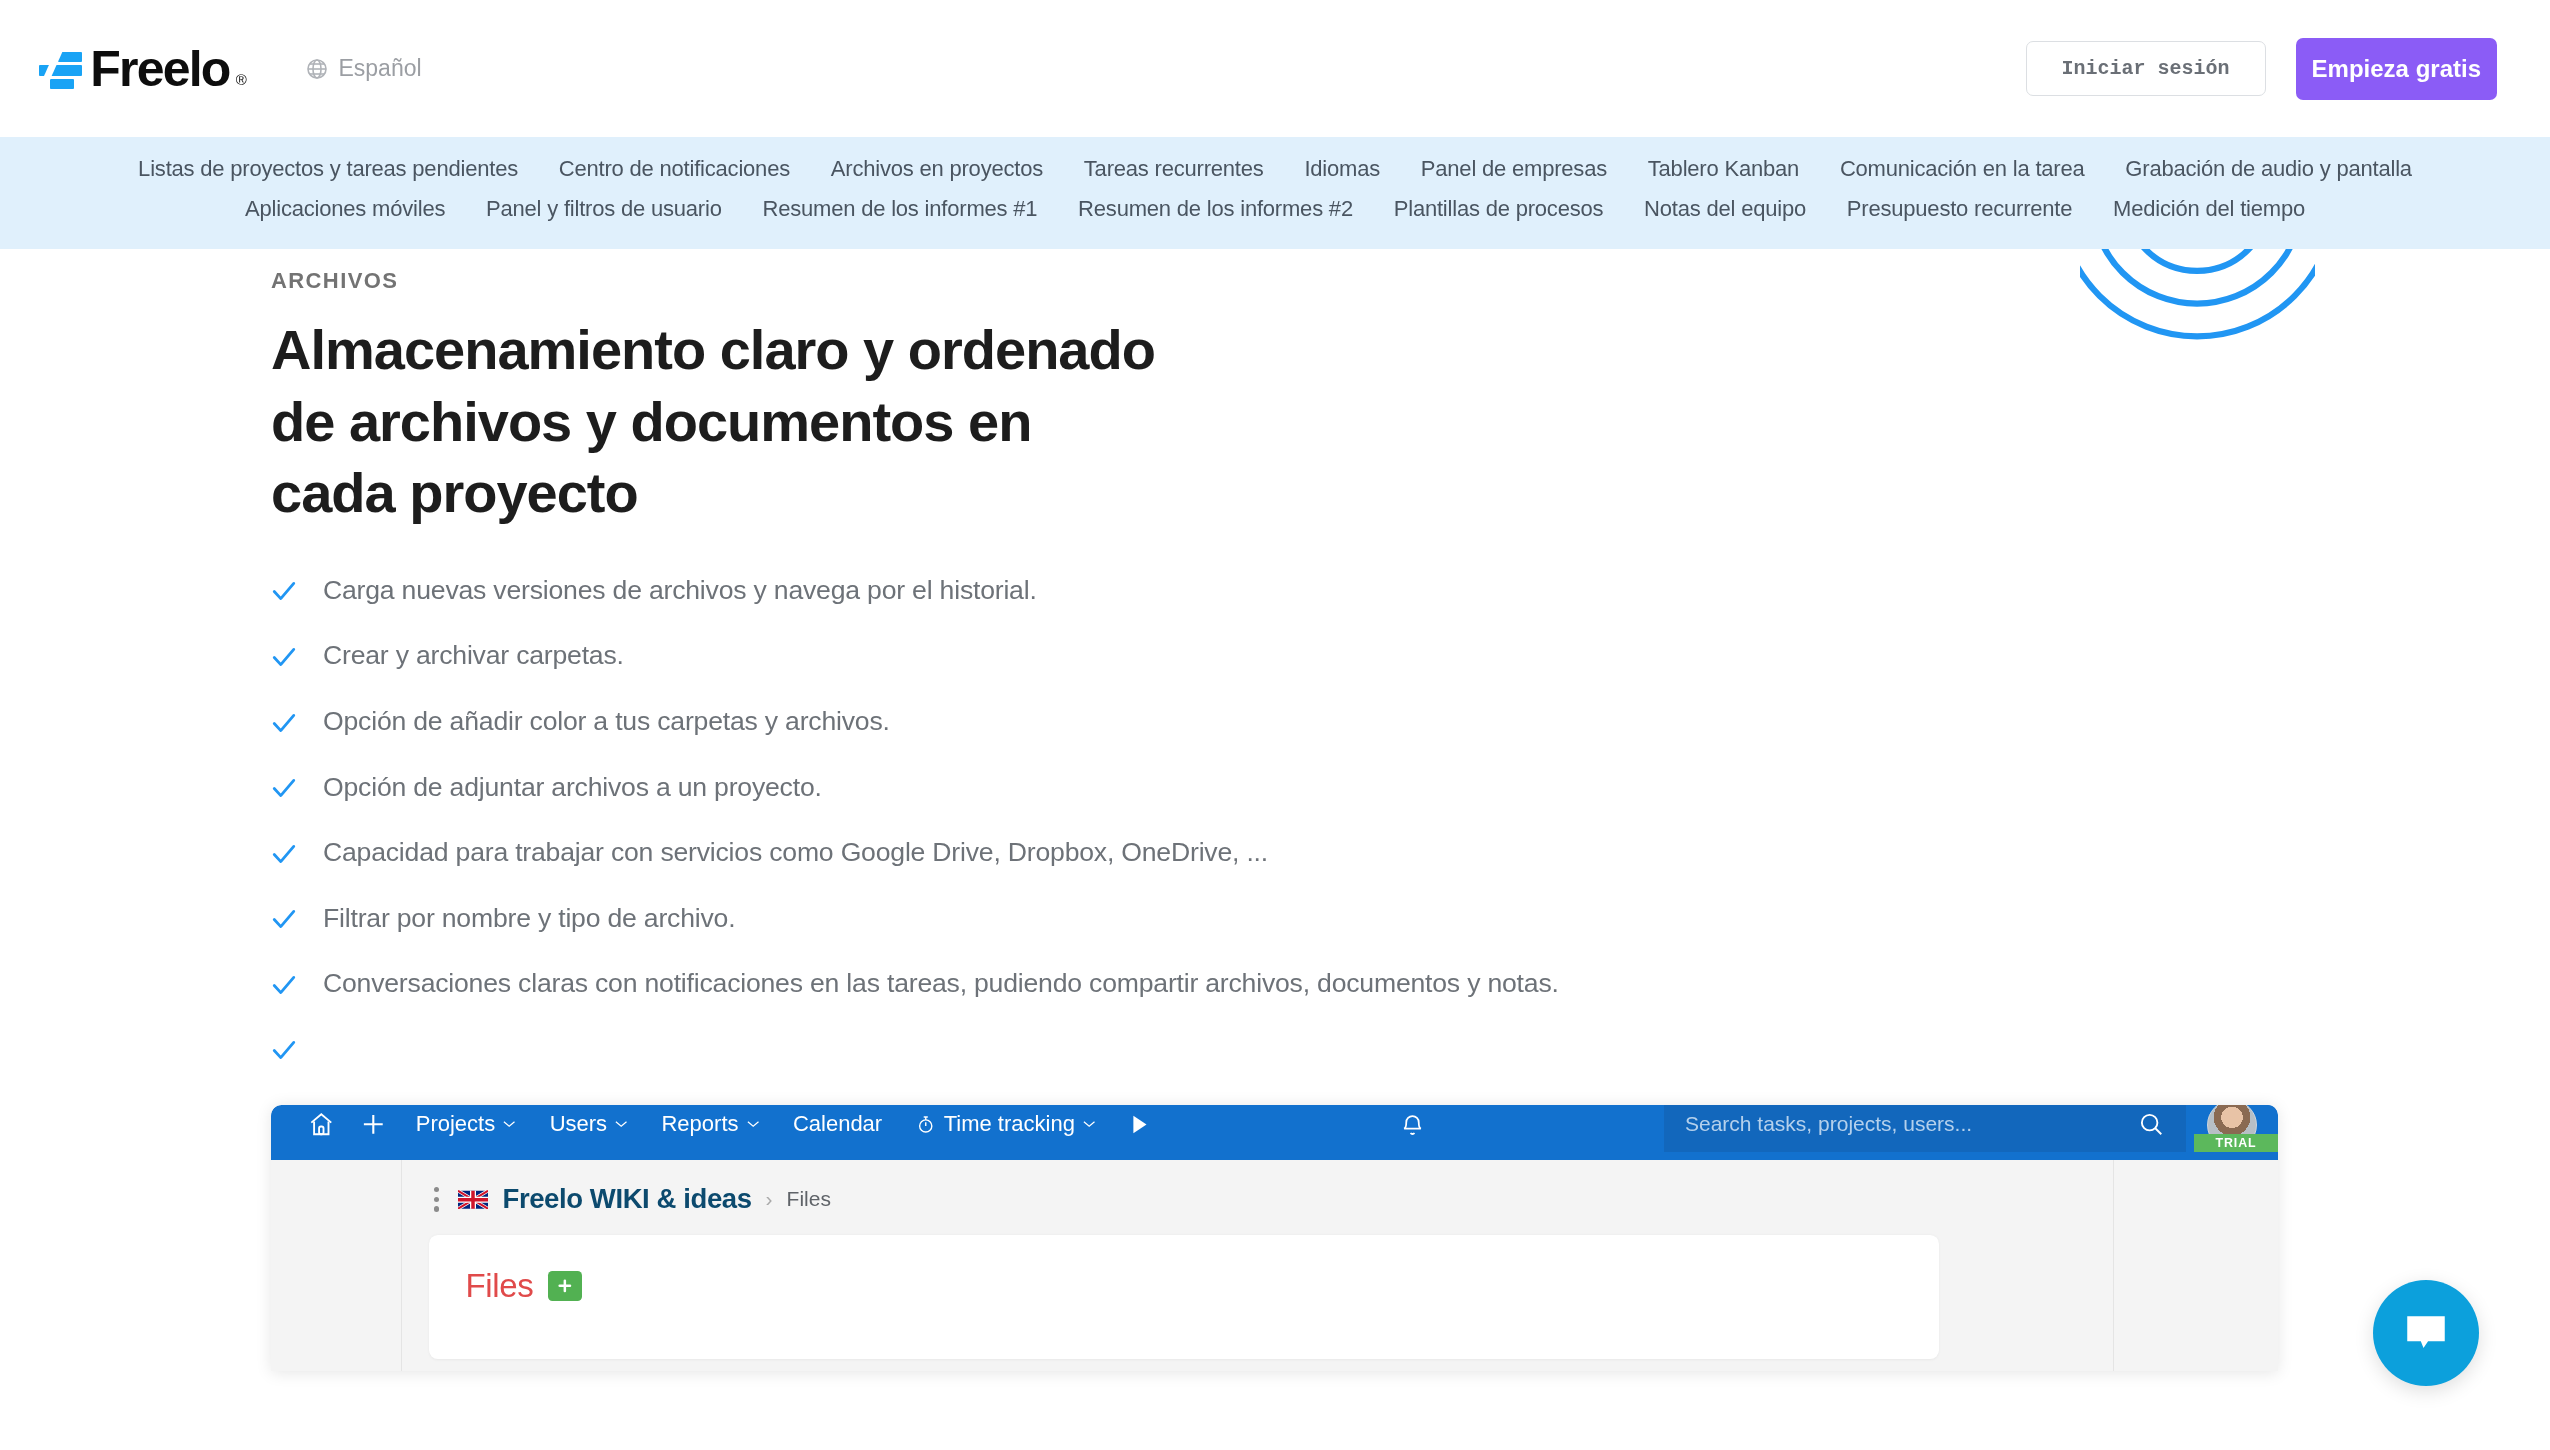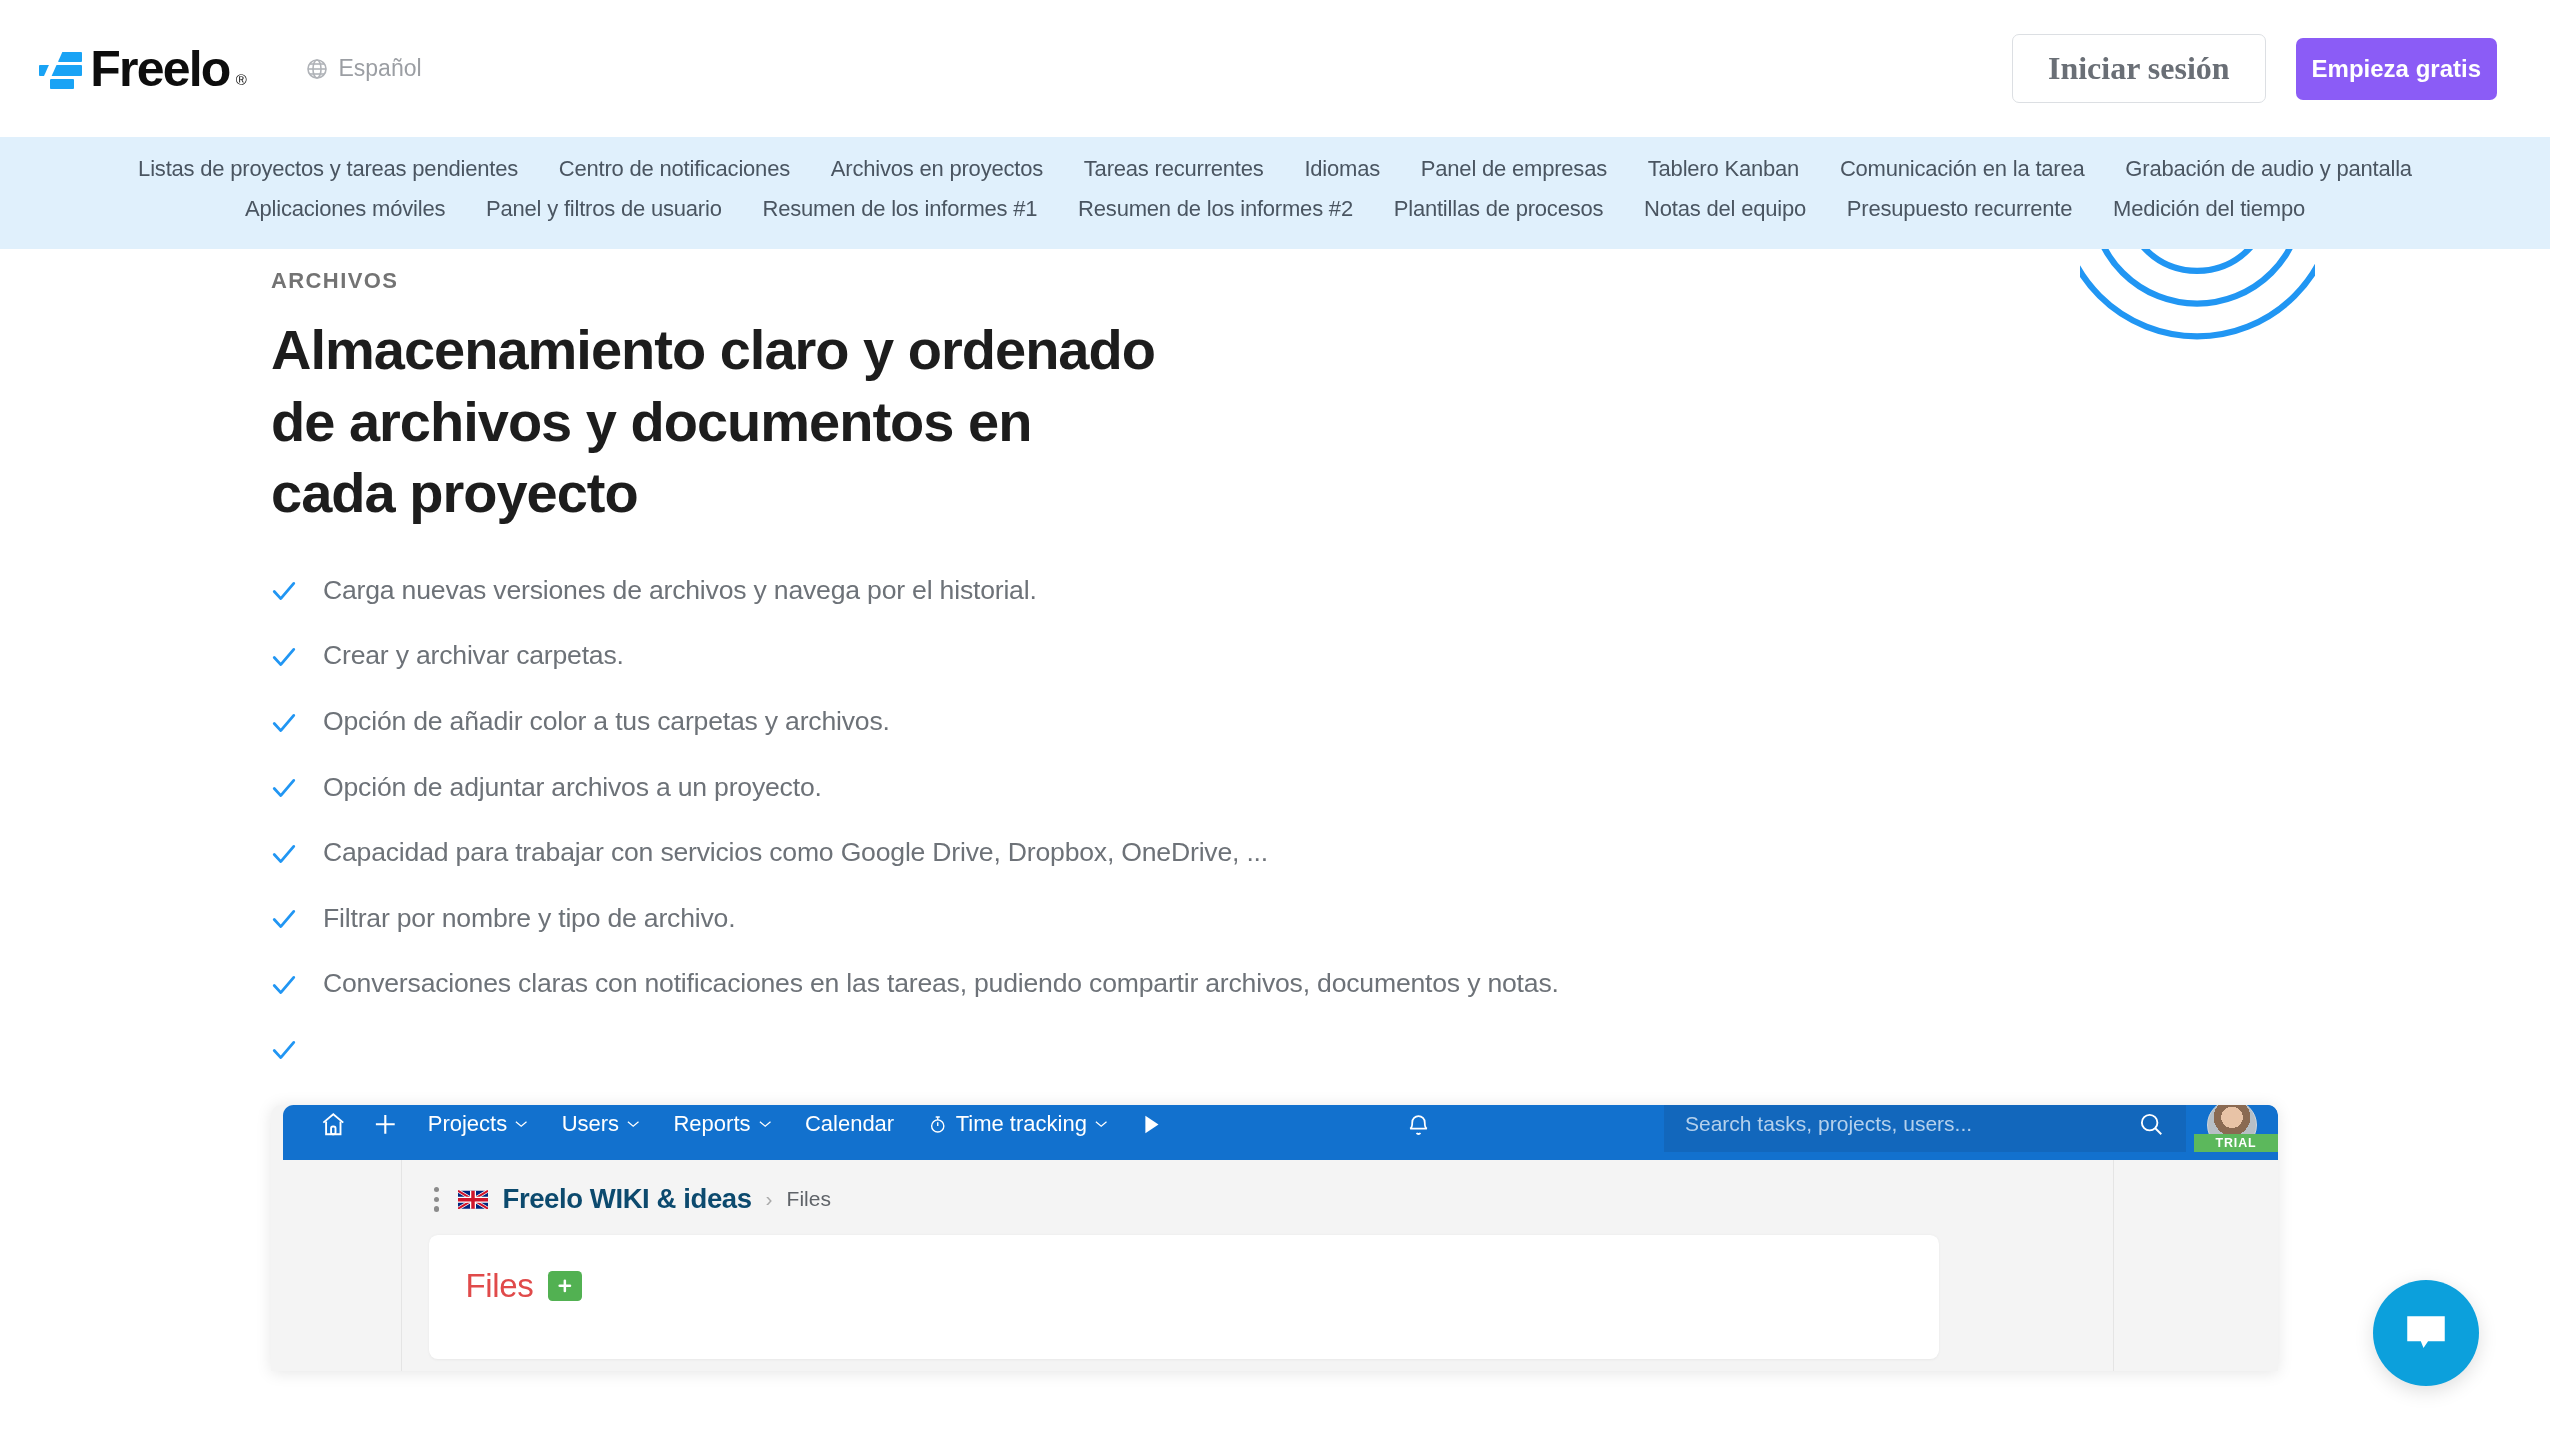--- a/index.html
+++ b/index.html
@@ -54,23 +54,23 @@
   .main-nav a {
     font-size: 24px; font-weight: 700; color: #1a1a1a;
     text-decoration: none; display: flex; align-items: center; gap: 8.9px;
     letter-spacing: -0.3px; cursor: pointer; white-space: nowrap;
   }
   .chev { display:inline-block; width: 13.3px; height: 8px; }
 
   .header-actions { margin-left: auto; display: flex; align-items: center; gap: 30px; }
   .btn-login {
     border: 1.8px solid #dcdfe3; border-radius: 7px;
-    padding: 15px 35px; font-size: 32px; font-weight: 700; color: #6a6f76;
+    padding: 15px 35px; font-size: 20px; font-weight: 700; color: #6a6f76;
     background: #fff; cursor: pointer; white-space: nowrap;
-    font-family: Liberation Serif, serif;
+    font-family: Liberation Mono, monospace;
   }
   .btn-cta {
     border: none; border-radius: 7px; background: #8b5cf6;
     padding: 17px 16px; font-size: 24px; font-weight: 700; color: #ffffff;
     cursor: pointer; white-space: nowrap;
     font-family: "Liberation Sans", sans-serif;
   }
 
   
   .subnav {
@@ -126,21 +126,20 @@
     background: #f4f4f4;
     border-radius: 10.6px 10.6px 0 0;
     box-shadow: 0 1.8px 16px rgba(0,0,0,.10);
     overflow: hidden;
   }
   .app-topbar {
     height: 55px; background: #1271CE;
     display: flex; align-items: center; padding: 0 0 17px 25px;
     border-radius: 10.6px 10.6px 0 0;
     position: relative;
-    margin-left: 12px;
   }
   .app-topbar .tb-item {
     color: #fff; font-size: 22px; display: flex; align-items: center;
     gap: 8px; padding: 0 17px; cursor: pointer; white-space: nowrap;
   }
   .app-topbar .tb-icon { padding: 0 12.4px; }
   .app-search {
     margin-left: auto; display: flex; align-items: center;
     background: #1267BC; height: 55px; width: 522px; padding: 0 21px;
   }

